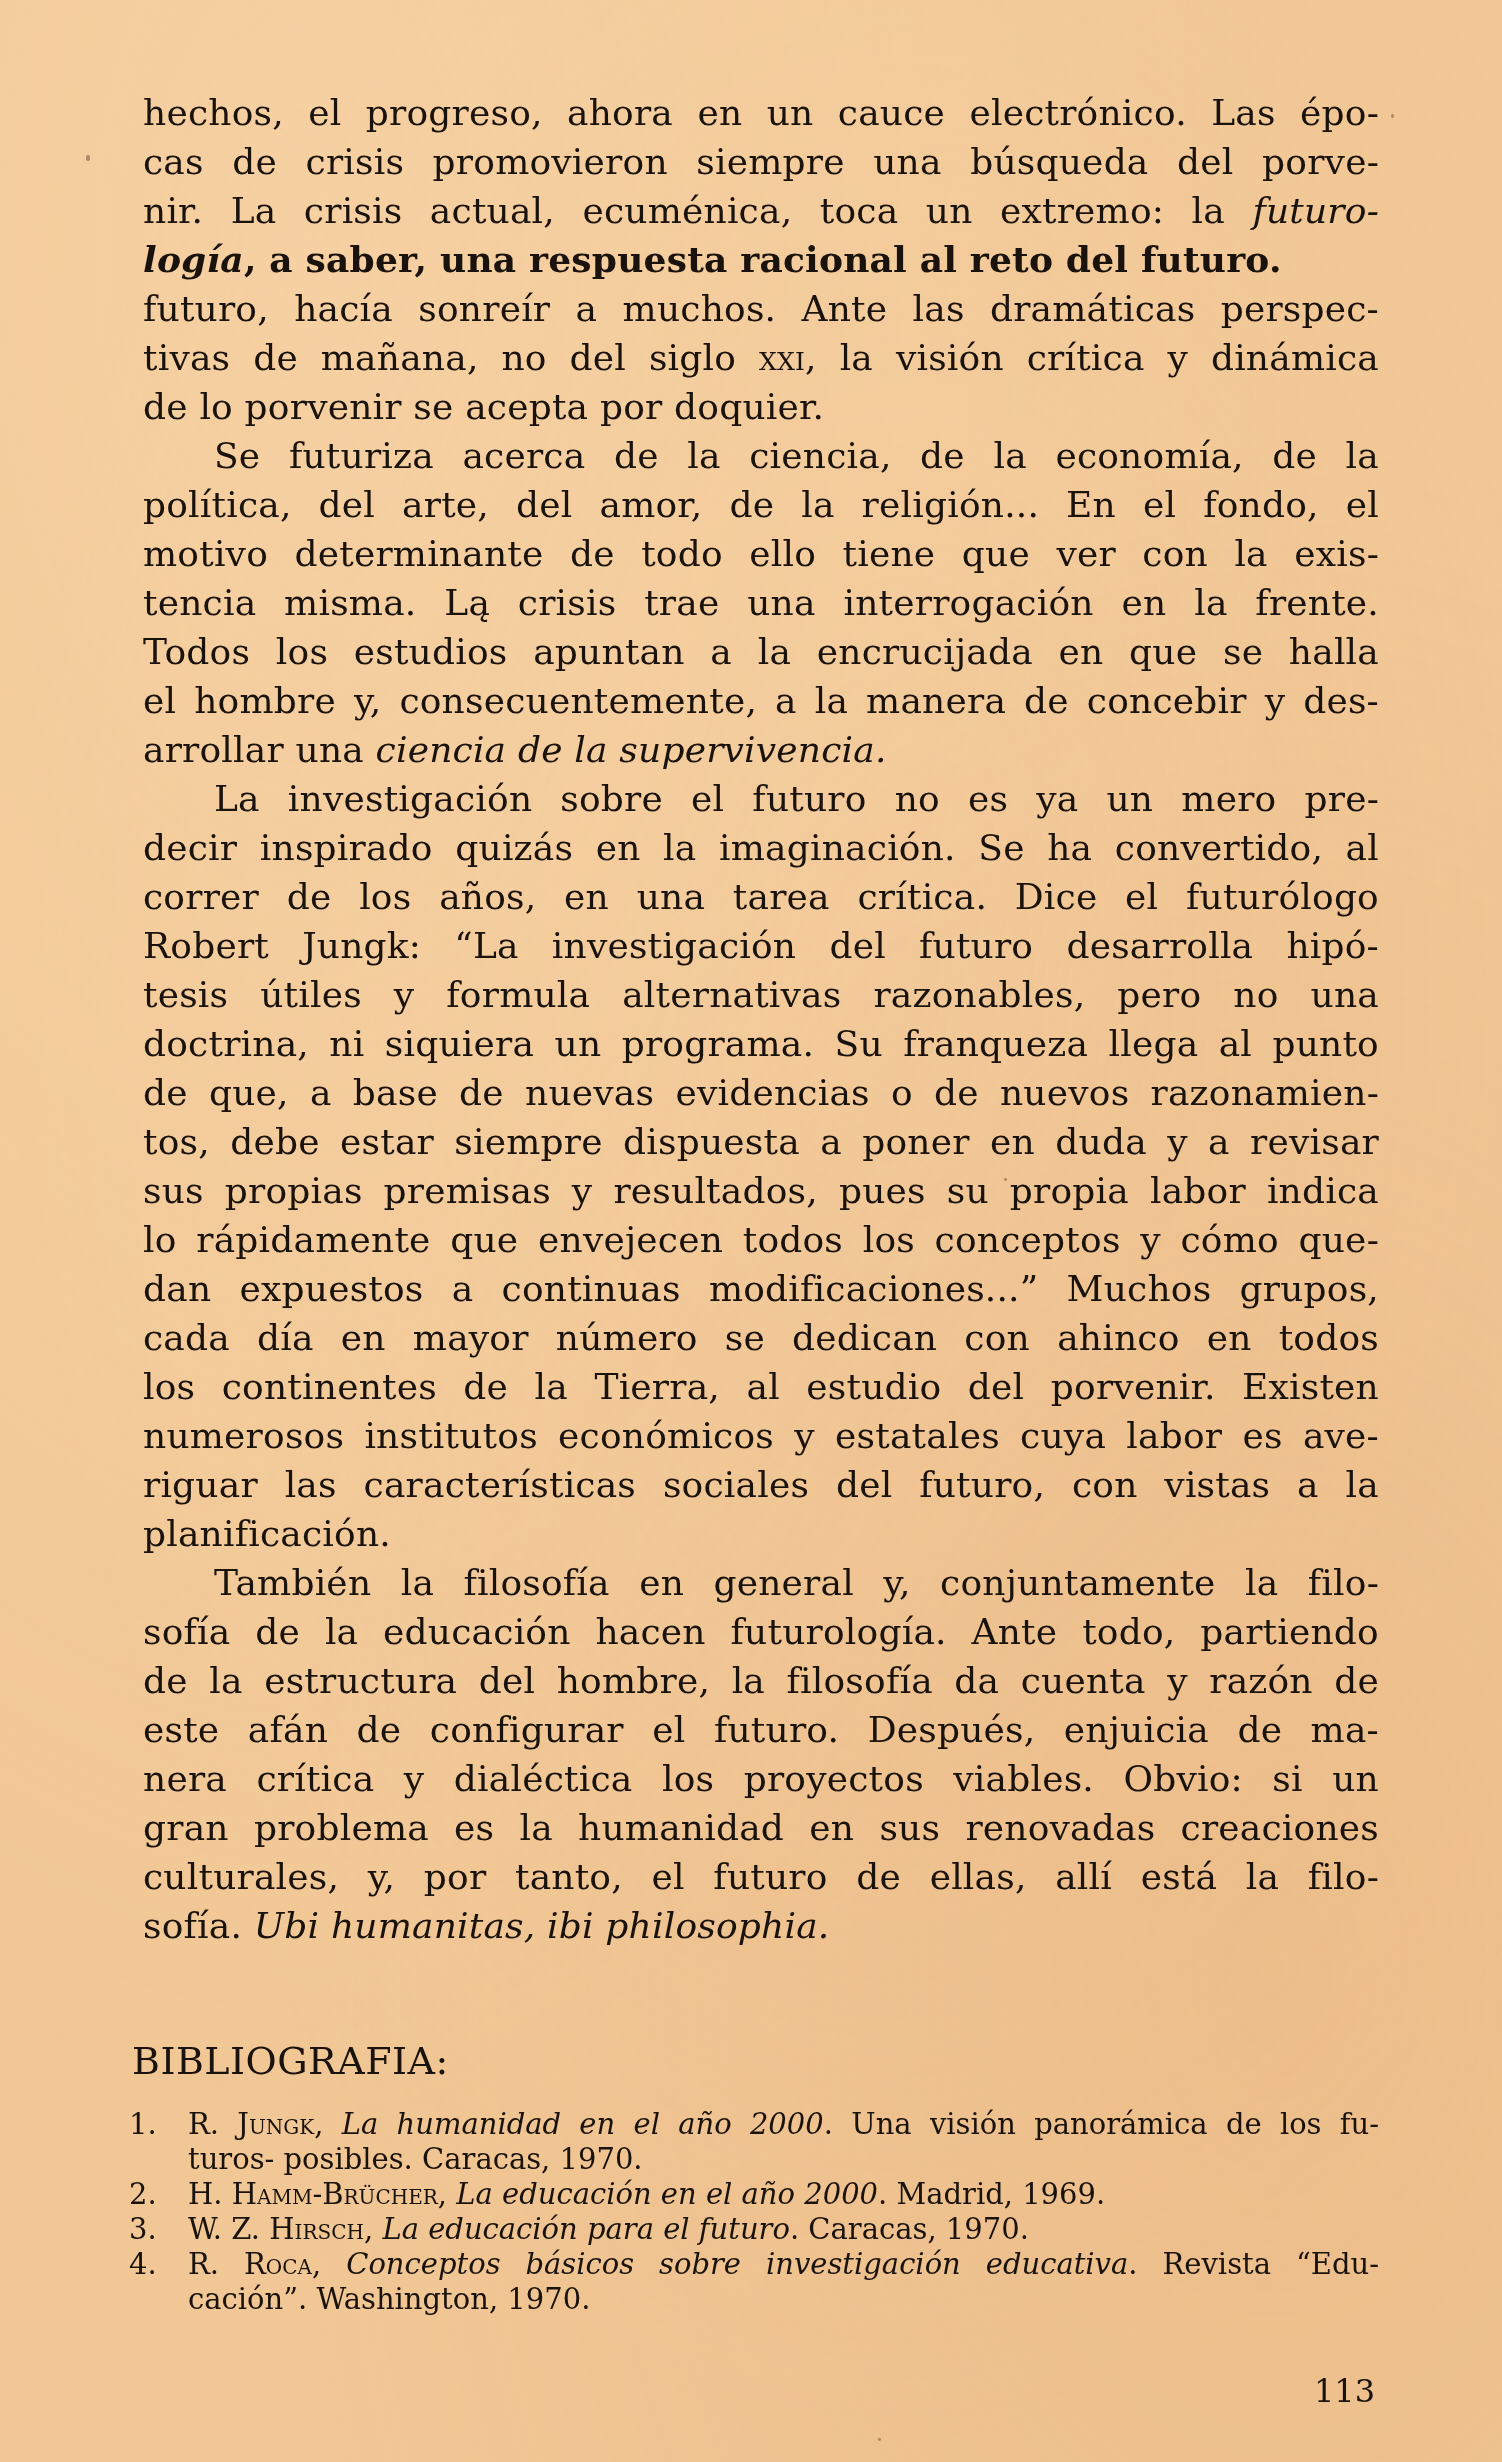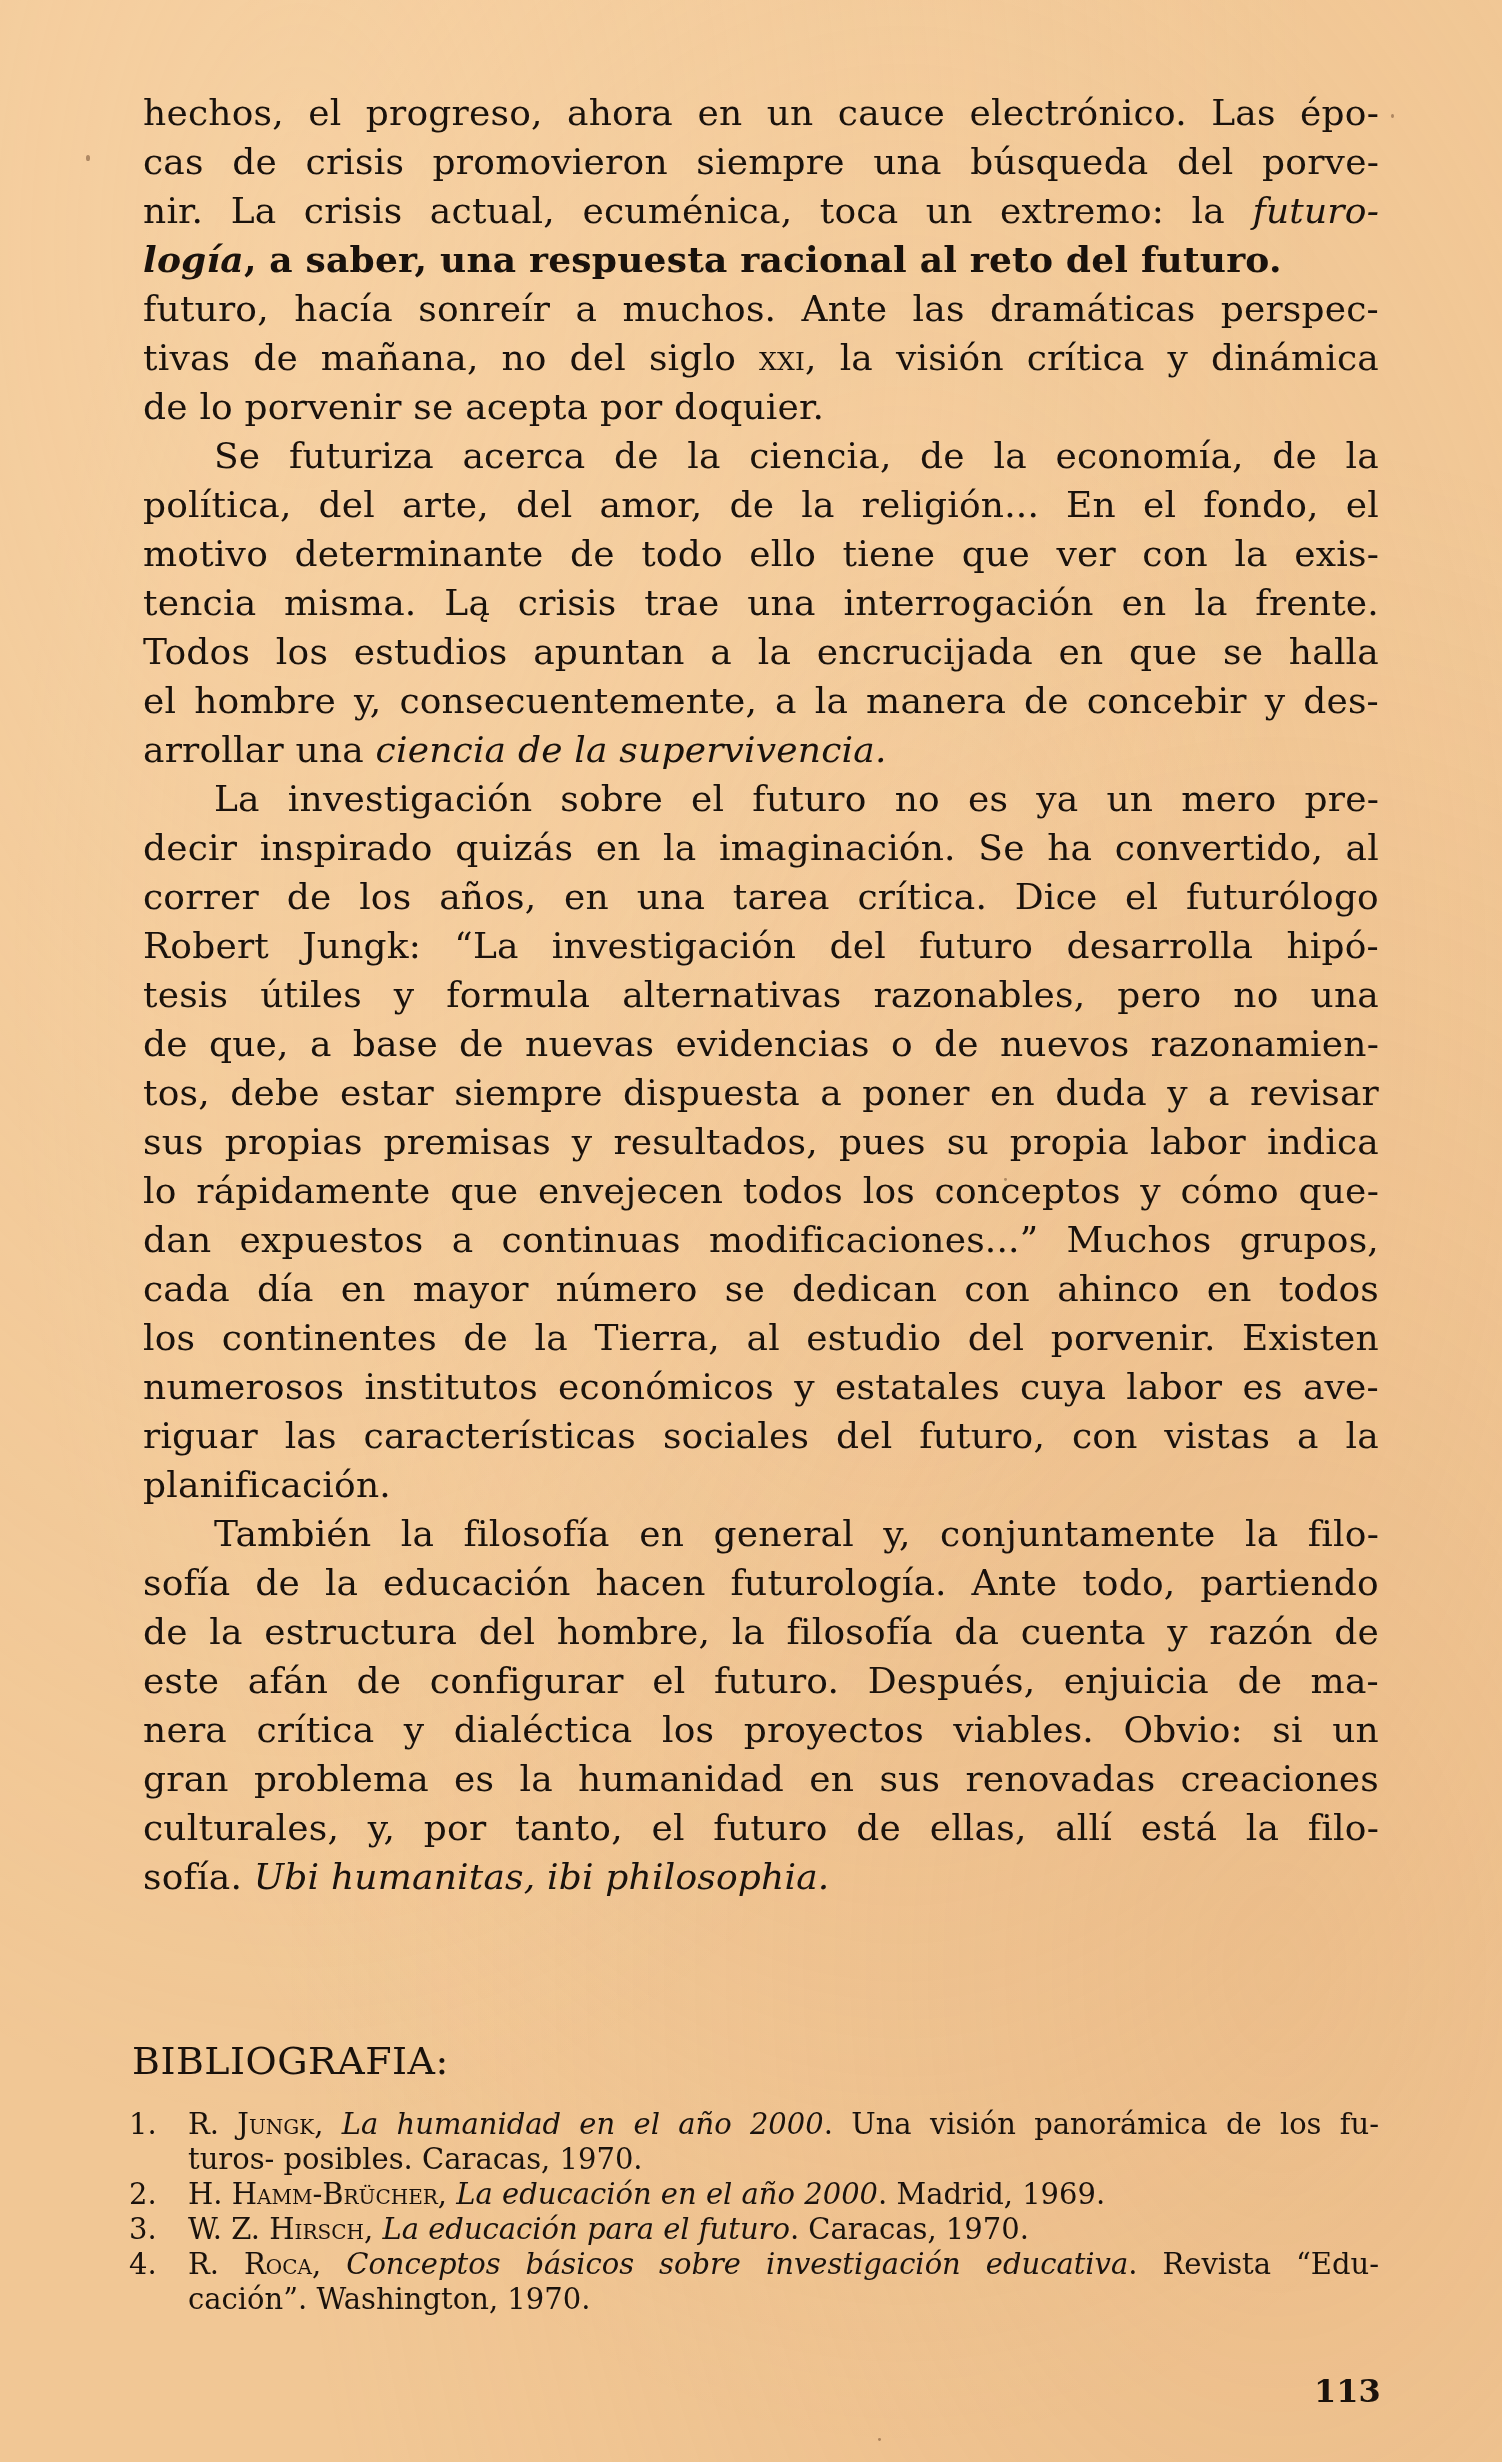--- a/index.html
+++ b/index.html
@@ -90,21 +90,21 @@
     font-size: 29px;
   }
   .bib-line span.it { font-style: italic; }
   .bib-line span.sc { font-variant: small-caps; }
   .page-number {
     position: absolute;
     left: 1314px;
     top: 2372px;
     font-size: 32px;
     line-height: 38px;
-    font-weight: bold;
+    font-weight: normal;
   }
   .speck {
     position: absolute;
     background: rgba(90,55,30,0.45);
     border-radius: 50%;
   }
 </style>
 </head>
 <body>
 
@@ -123,20 +123,21 @@
       <div class="line" style="white-space: normal;"><span>motivo determinante de todo ello tiene que ver con la exis-</span></div>
       <div class="line" style="white-space: normal;"><span>tencia misma. Lą crisis trae una interrogación en la frente.</span></div>
       <div class="line" style="white-space: normal;"><span>Todos los estudios apuntan a la encrucijada en que se halla</span></div>
       <div class="line" style="white-space: normal;"><span>el hombre y, consecuentemente, a la manera de concebir y des-</span></div>
       <div class="line last" style="white-space: nowrap;"><span>arrollar una </span><span class="it">ciencia de la supervivencia.</span></div>
       <div class="line indent" style="white-space: normal;"><span>La investigación sobre el futuro no es ya un mero pre-</span></div>
       <div class="line" style="white-space: normal;"><span>decir inspirado quizás en la imaginación. Se ha convertido, al</span></div>
       <div class="line" style="white-space: normal;"><span>correr de los años, en una tarea crítica. Dice el futurólogo</span></div>
       <div class="line" style="white-space: normal;"><span>Robert Jungk: “La investigación del futuro desarrolla hipó-</span></div>
       <div class="line" style="white-space: normal;"><span>tesis útiles y formula alternativas razonables, pero no una</span></div>
+      <div class="line" style="white-space: normal;"><span>doctrina, ni siquiera un programa. Su franqueza llega al punto</span></div>
       <div class="line" style="white-space: normal;"><span>de que, a base de nuevas evidencias o de nuevos razonamien-</span></div>
       <div class="line" style="white-space: normal;"><span>tos, debe estar siempre dispuesta a poner en duda y a revisar</span></div>
       <div class="line" style="white-space: normal;"><span>sus propias premisas y resultados, pues su propia labor indica</span></div>
       <div class="line" style="white-space: normal;"><span>lo rápidamente que envejecen todos los conceptos y cómo que-</span></div>
       <div class="line" style="white-space: normal;"><span>dan expuestos a continuas modificaciones...” Muchos grupos,</span></div>
       <div class="line" style="white-space: normal;"><span>cada día en mayor número se dedican con ahinco en todos</span></div>
       <div class="line" style="white-space: normal;"><span>los continentes de la Tierra, al estudio del porvenir. Existen</span></div>
       <div class="line" style="white-space: normal;"><span>numerosos institutos económicos y estatales cuya labor es ave-</span></div>
       <div class="line" style="white-space: normal;"><span>riguar las características sociales del futuro, con vistas a la</span></div>
       <div class="line last" style="white-space: nowrap;"><span>planificación.</span></div>

